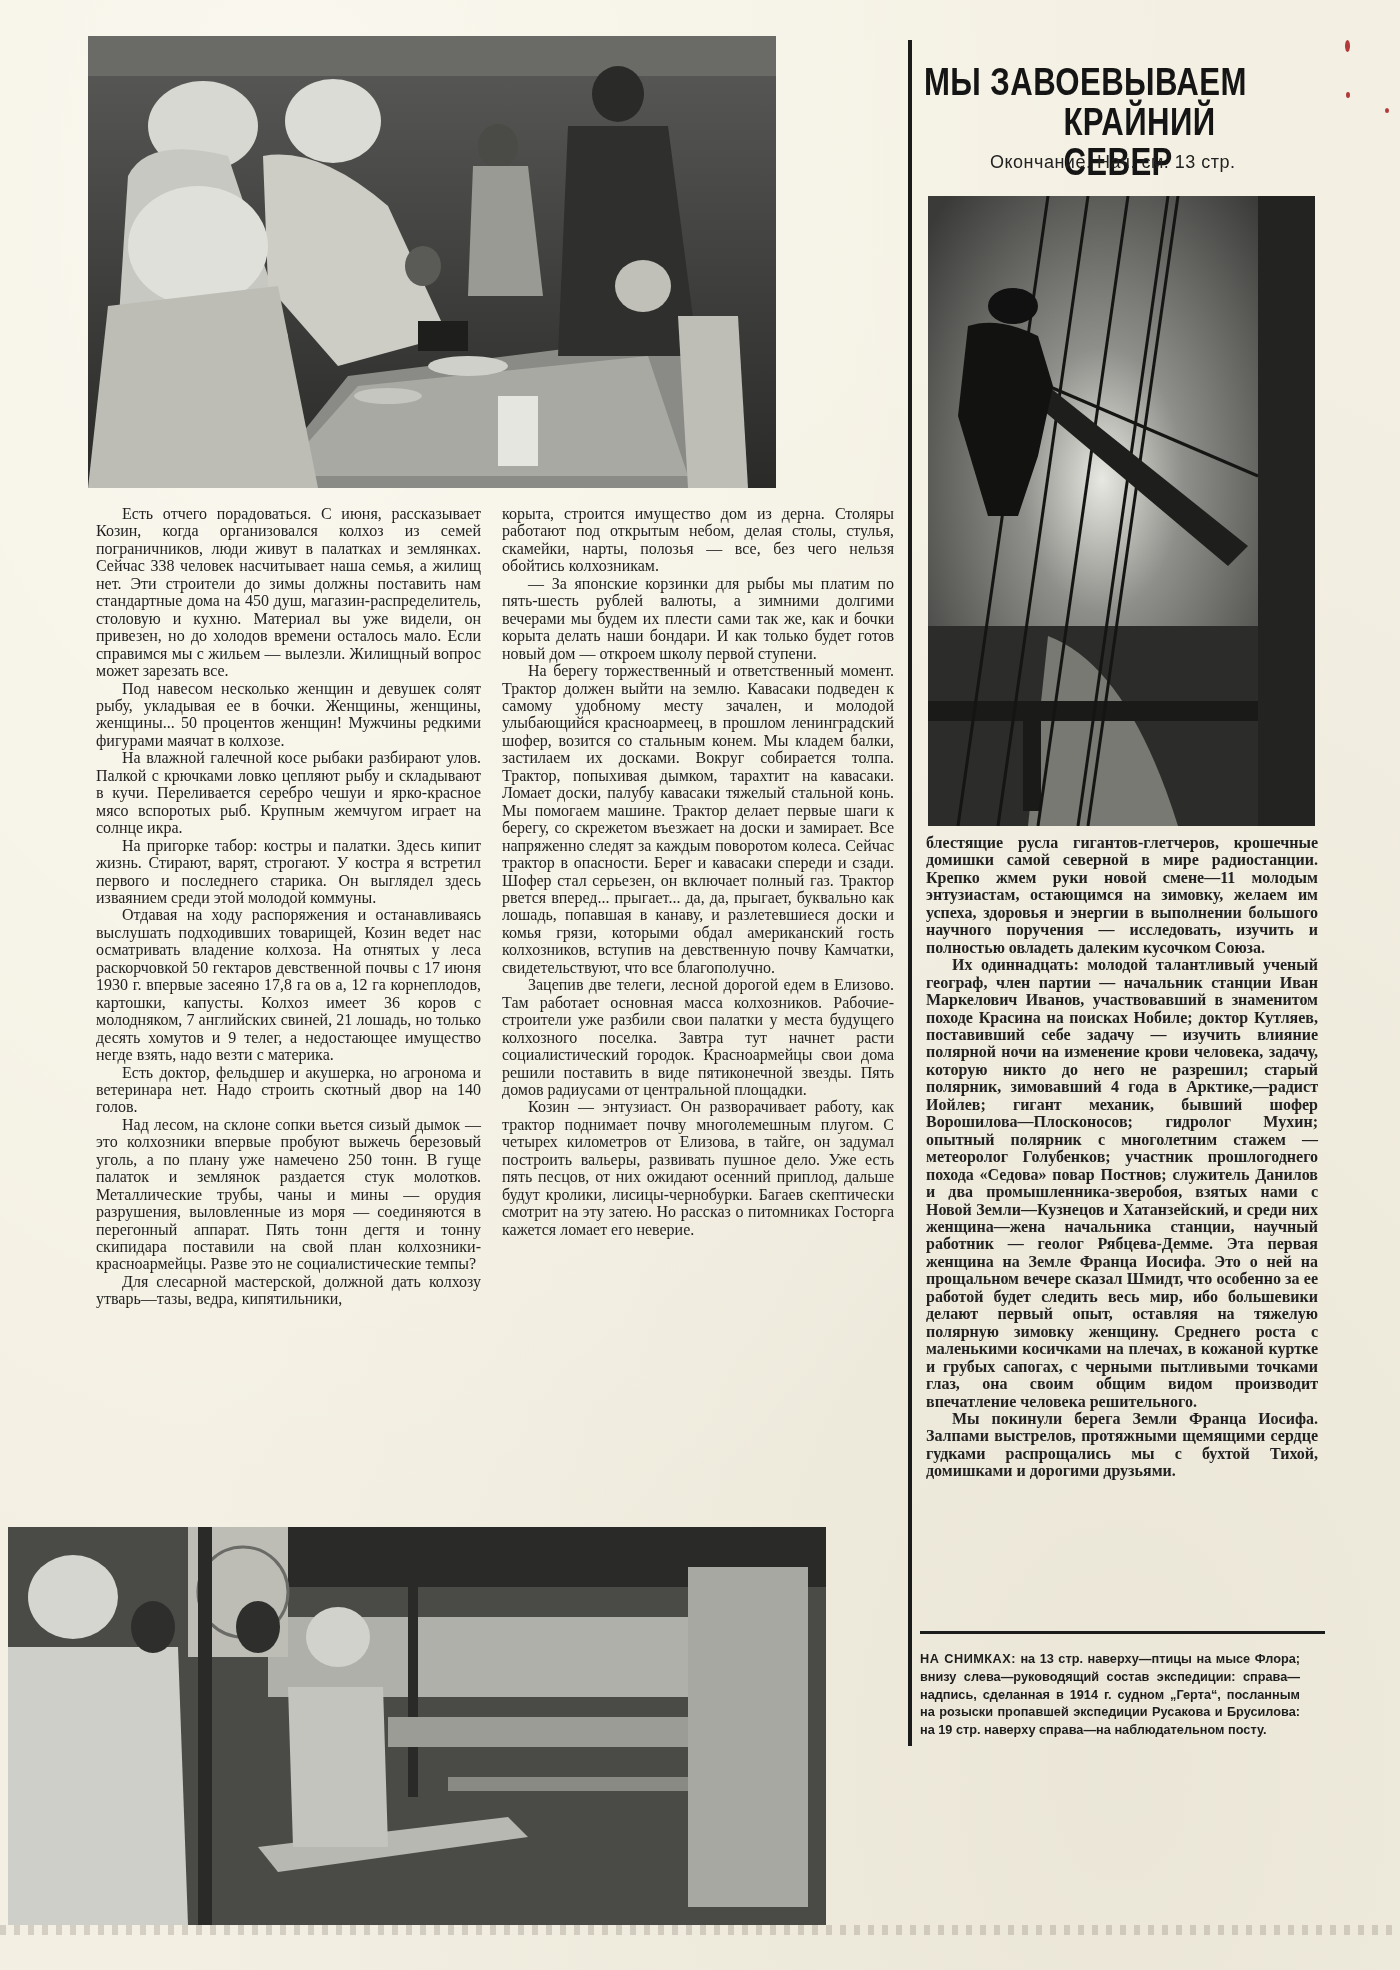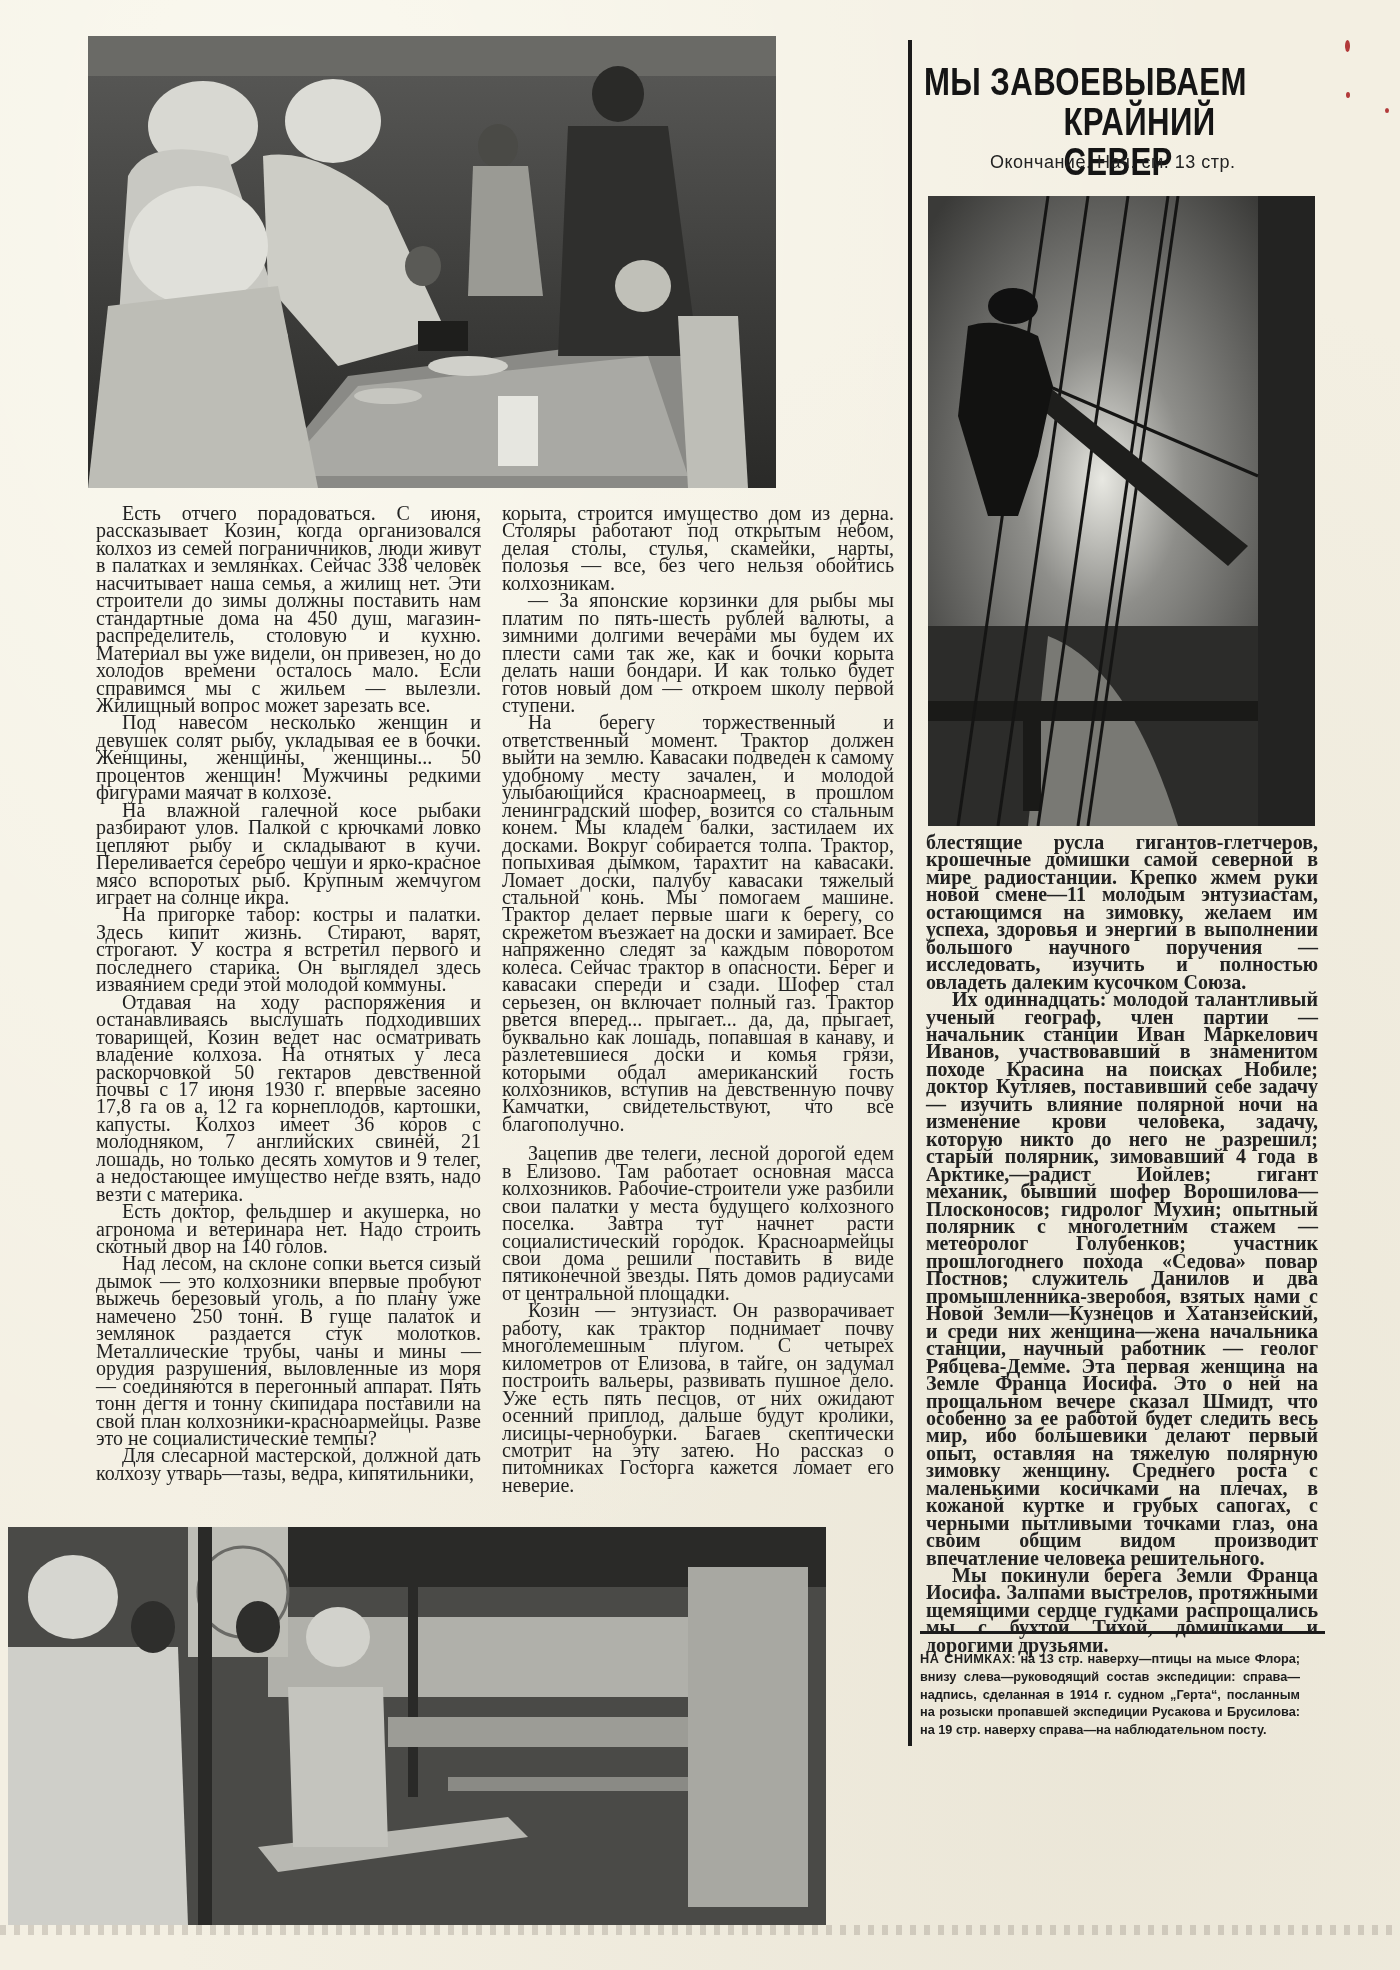--- a/index.html
+++ b/index.html
@@ -16,25 +16,25 @@
       radial-gradient(ellipse at 80% 90%, rgba(220,214,196,0.35), transparent 60%);
   }
   .photo {
     position: absolute; overflow: hidden;
     background: #3a3a3a;
   }
   .photo svg { width: 100%; height: 100%; display: block; }
 
   .col {
     position: absolute;
-    font-size: 20px; line-height: 17.45px;
+    font-size: 16px; line-height: 17.45px;
     text-align: justify; hyphens: manual;
   }
   .col p { margin: 0; text-indent: 26px; }
-  .col p.gap { margin-top: 12px; }
+  .col p.gap { margin-top: 0; }
 
   .vrule {
     position: absolute; left: 908px; top: 40px; width: 4px; height: 1706px;
     background: #1b1b1b;
   }
   .headline {
     position: absolute; left: 924px; top: 62px; width: 400px;
     font-family: "Liberation Sans", "DejaVu Sans", sans-serif;
     font-weight: bold; font-size: 38px; line-height: 40px;
     transform: scaleX(0.82); transform-origin: left top;

